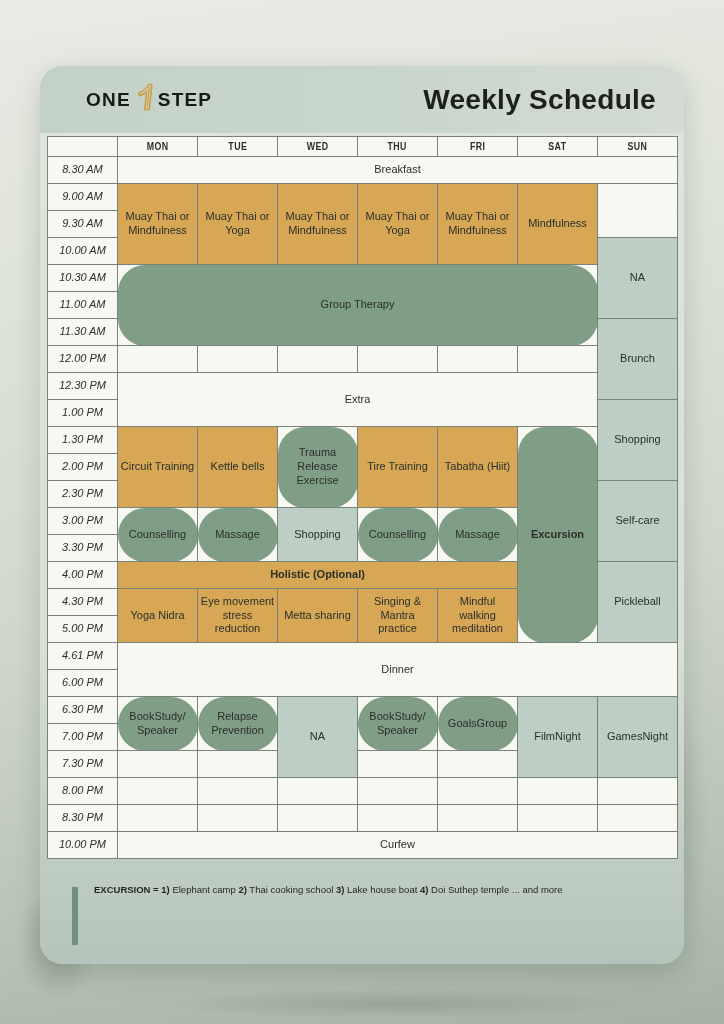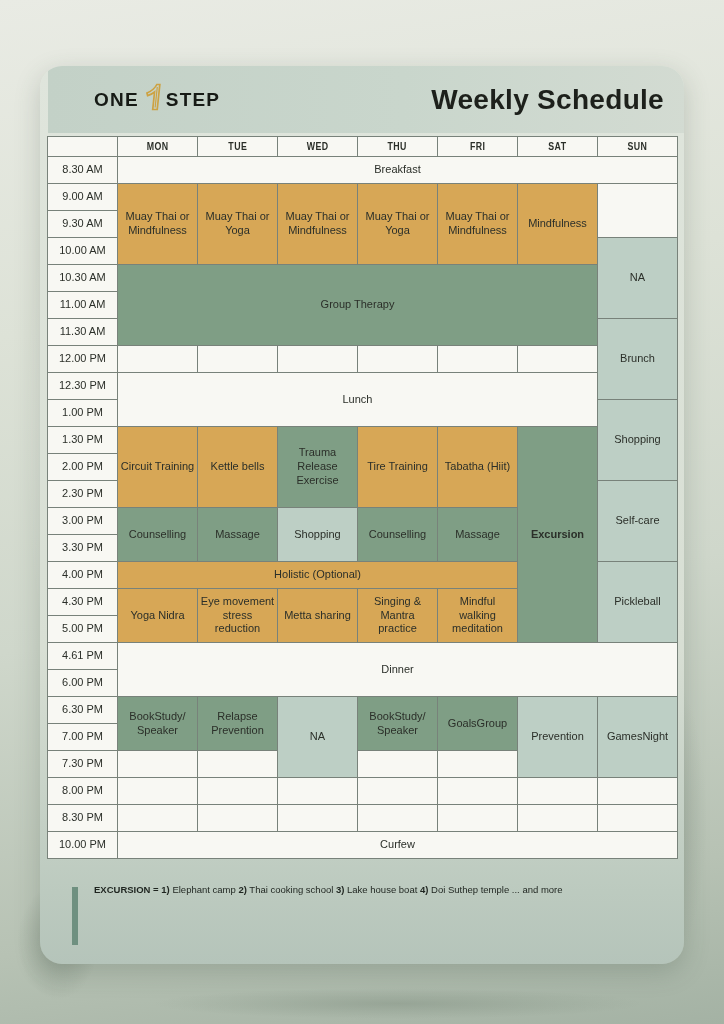--- a/index.html
+++ b/index.html
@@ -13,21 +13,21 @@
       radial-gradient(closest-side at 55% 98%, rgba(120,135,120,.40), transparent 75%),
       linear-gradient(172deg,#e9ebe4 0%,#dde2d7 30%,#cfd7cb 58%,#b7c2b4 85%,#a4b2a4 100%);
   }
   .card{
     position:absolute;left:40px;top:66px;width:644px;height:898px;
     border-radius:22px;overflow:hidden;
     background:linear-gradient(180deg,#dfe5dc 0%,#d8dfd4 65%,#bccabf 92%,#b5c4ba 100%);
     box-shadow:0 8px 26px rgba(55,75,58,.22);
   }
   .card-header{
-    position:absolute;left:8px;top:0;width:100%;height:67px;
+    position:absolute;left:0;top:0;width:100%;height:67px;
     background:linear-gradient(90deg,var(--sage) 0%,#c9d6cc 55%,#d3dbd2 100%);
     display:flex;align-items:center;justify-content:space-between;
     padding:0 28px 0 46px;box-sizing:border-box;
   }
   .logo{display:flex;align-items:center;color:#161a15;font-weight:800;
         font-size:19px;letter-spacing:1.2px;}
   .logo .numeral{margin:0 5px;}
   .title{font-size:28px;font-weight:600;color:#1d201b;letter-spacing:.3px;}
 
   table.sched{
@@ -38,31 +38,31 @@
   table.sched th,table.sched td{
     border:1px solid #78827a;text-align:center;vertical-align:middle;
     padding:1px 2px;font-size:11px;line-height:1.25;color:#2b2f29;
     overflow:hidden;
   }
   tr.hdr{height:20px;}
   tr.row{height:27px;}
   th.corner,th.day{background:var(--cellwhite);}
   th.day{font-size:13px;font-weight:700;color:#15180f;padding:0;}
   th.day span{display:inline-block;transform:scaleX(.8);letter-spacing:.5px;}
-  td.time{font-size:9.5px;color:#3e443c;background:var(--cellwhite);padding:1px 4px;}
+  td.time{font-size:9.5px;color:#3e443c;background:var(--cellwhite);padding:1px 4px;font-style:italic;}
   td.white-cell{background:var(--cellwhite);}
   td.gold{background:var(--gold);color:#35301b;}
-  td.green{background:var(--green);color:#152317;}
+  td.green{background:var(--green);color:#152317;border-radius:27px;}
   td.light{background:var(--light);color:#2d3a31;}
   td.big{font-size:16.5px;font-weight:500;}
   td.bold{font-weight:700;font-size:11.5px;}
   td.small{font-size:9px;}
   td.xsmall{font-size:8.5px;}
   td.midsmall{font-size:9.5px;}
-  td.noBottom{border-bottom-style:hidden;}
+  td.noBottom{border-bottom-style:hidden;font-weight:bold;}
   td.noTop{border-top-style:hidden;}
   td.meal{font-size:11px;margin-top:6px;}
 
   .legend{position:absolute;left:32px;top:818px;display:flex;align-items:flex-start;}
   .legend-bar{width:6px;height:58px;background:var(--bar);margin-right:16px;margin-top:3px;}
   .legend-lines{font-size:9.5px;color:#1e241f;}
   .legend-line{margin:0 0 9px 0;white-space:nowrap;text-align:center;}
   .legend-line b{font-weight:700;}
 </style>
 </head>
@@ -143,21 +143,21 @@
           <td class="time">12.00 PM</td>
           <td class="white-cell"></td>
           <td class="white-cell"></td>
           <td class="white-cell"></td>
           <td class="white-cell"></td>
           <td class="white-cell"></td>
           <td class="white-cell"></td>
         </tr>
         <tr class="row">
           <td class="time">12.30 PM</td>
-          <td class="white-cell meal" rowspan="2" colspan="6"><span>Lunch</span></td>
+          <td class="white-cell meal" rowspan="2" colspan="6"><span>Extra</span></td>
         </tr>
         <tr class="row">
           <td class="time">1.00 PM</td>
           <td class="light" rowspan="3"><span>Shopping</span></td>
         </tr>
         <tr class="row">
           <td class="time">1.30 PM</td>
           <td class="gold" rowspan="3"><span>Circuit Training</span></td>
           <td class="gold" rowspan="3"><span>Kettle bells</span></td>
           <td class="green" rowspan="3"><span>Trauma Release Exercise</span></td>
@@ -206,21 +206,21 @@
         <tr class="row">
           <td class="time">6.00 PM</td>
         </tr>
         <tr class="row">
           <td class="time">6.30 PM</td>
           <td class="green" rowspan="2"><span>BookStudy/ Speaker</span></td>
           <td class="green" rowspan="2"><span>Relapse Prevention</span></td>
           <td class="light" rowspan="3"><span>NA</span></td>
           <td class="green" rowspan="2"><span>BookStudy/ Speaker</span></td>
           <td class="green" rowspan="2"><span>GoalsGroup</span></td>
-          <td class="light" rowspan="3"><span>Prevention</span></td>
+          <td class="light" rowspan="3"><span>FilmNight</span></td>
           <td class="light" rowspan="3"><span>GamesNight</span></td>
         </tr>
         <tr class="row">
           <td class="time">7.00 PM</td>
         </tr>
         <tr class="row">
           <td class="time">7.30 PM</td>
           <td class="white-cell"></td>
           <td class="white-cell"></td>
           <td class="white-cell"></td>

